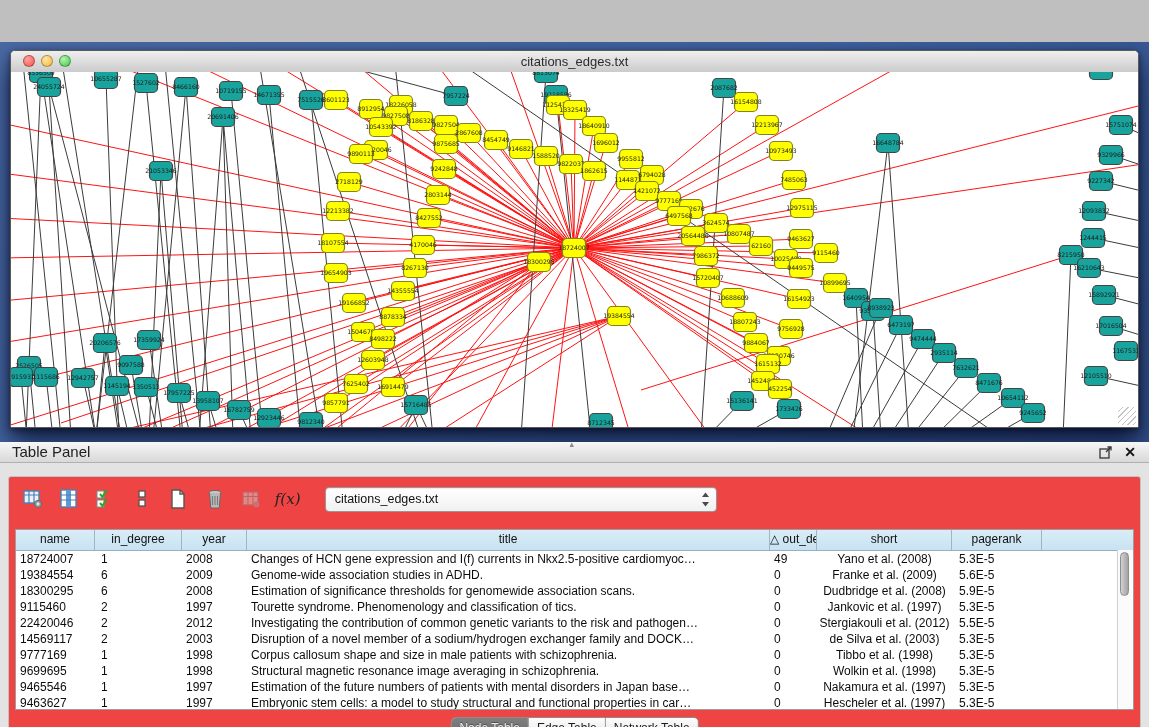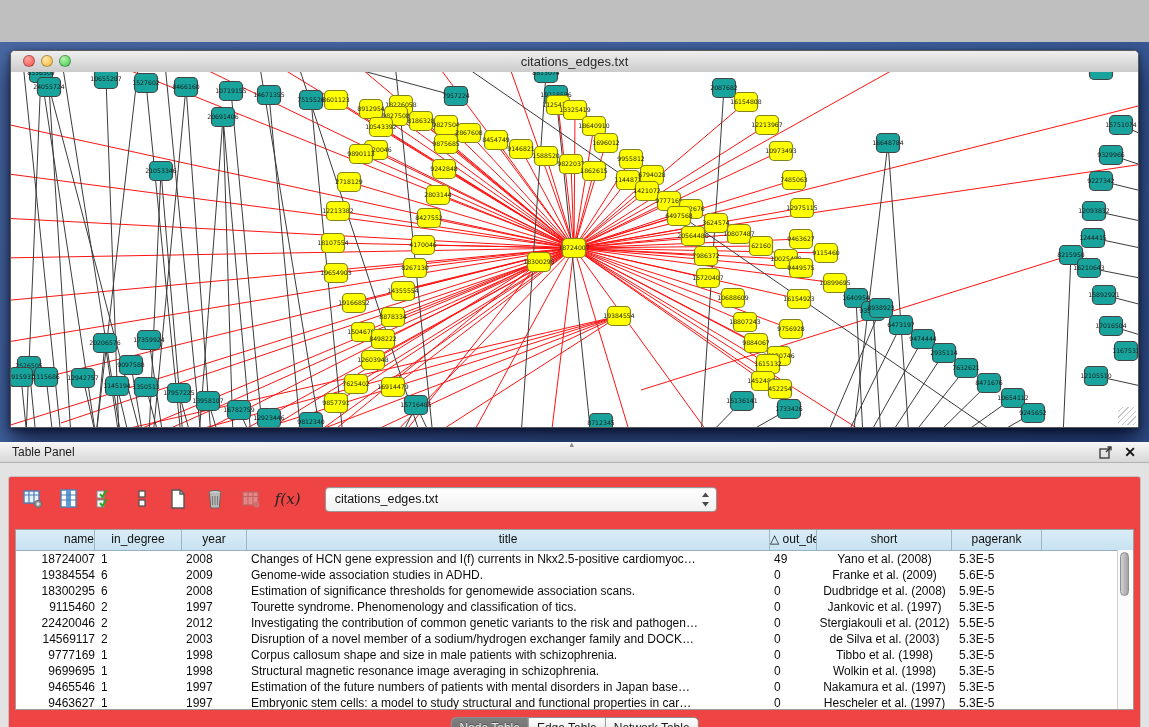--- a/index.html
+++ b/index.html
@@ -20,21 +20,21 @@
   .tl.green{left:48px;background:radial-gradient(circle at 35% 30%,#b7f4ae,#3cc849);}
   .wtitle{text-align:center;font-size:13px;line-height:21px;color:#2c2c2c;}
   .canvas{position:absolute;left:0px;top:21px;width:1127px;height:355px;display:block;background:#fff;}
   .grip{position:absolute;right:2px;bottom:2px;width:18px;height:18px;opacity:.8;
         background:repeating-linear-gradient(135deg,transparent 0 3px,#b5b5b5 3px 4px);}
   
   .panel{position:absolute;left:0;top:400px;width:1149px;height:300px;background:#e3e3e3;}
   .panel-header{position:absolute;left:0;top:0;width:100%;height:21px;
                 background:linear-gradient(#f7f7f7,#d8d8d8);border-bottom:1px solid #b0b0b0;box-sizing:border-box;}
   .splitter-grip{position:absolute;left:50%;top:-2px;margin-left:-5px;color:#8d8d8d;font-size:9px;line-height:9px;}
-  .panel-title{font-size:12px;color:#222;line-height:20px;margin-left:12px;display:inline-block;}
+  .panel-title{font-size:15px;color:#222;line-height:20px;margin-left:12px;display:inline-block;}
   .float-btn{position:absolute;right:36px;top:3px;width:14px;height:14px;}
   .close-btn{position:absolute;right:13px;top:1px;font-size:14px;font-weight:bold;color:#141414;line-height:19px;}
   .inner{position:absolute;left:8px;top:34px;width:1133px;height:259px;background:#ef4444;
          border:1px solid #c2c2c2;border-radius:3px;box-sizing:border-box;}
   .toolbar{position:absolute;left:10px;top:9px;height:30px;white-space:nowrap;}
   .icon-btn{display:inline-block;width:27px;height:26px;vertical-align:middle;margin-right:5px;text-align:center;}
   .icon-btn svg{display:block;margin:2px auto;}
   .fx{font-family:"DejaVu Serif",serif;font-style:italic;font-size:15px;color:#222;line-height:26px;}
   .combo{display:inline-block;position:relative;width:392px;height:25px;border:1px solid #989898;
          border-radius:4px;background:linear-gradient(#ffffff,#f1f1f1);vertical-align:middle;
@@ -43,21 +43,21 @@
   .stepper{position:absolute;right:3px;top:1px;width:15px;height:21px;}
   
   .tablewrap{position:absolute;left:6px;top:52px;width:1119px;height:181px;background:#fff;
              border:1px solid #9d9d9d;box-sizing:border-box;overflow:hidden;}
   .thead{display:flex;height:20px;background:linear-gradient(#d9ecf7,#c9e3f2);border-bottom:1px solid #93b1c2;}
   .th{font-size:12px;line-height:19px;text-align:center;color:#111;border-right:1px solid #9cb8c8;
       box-sizing:border-box;overflow:hidden;white-space:nowrap;flex:none;}
   .tr{display:flex;height:16px;background:#fff;}
   .td{font-size:12px;line-height:16px;white-space:nowrap;overflow:hidden;color:#0c0c0c;
       box-sizing:border-box;flex:none;}
-  .c0{width:79px;text-align:right;} .c1{width:87px;} .c2{width:65px;} .c3{width:523px;} .c4{width:47px;}
+  .c0{width:79px;} .c1{width:87px;} .c2{width:65px;} .c3{width:523px;} .c4{width:47px;}
   .c5{width:135px;} .c6{width:90px;} .c7{flex:1 1 auto !important;border-right:none !important;}
   .td.c0{padding-left:4px;} .td.c1{padding-left:6px;} .td.c2{padding-left:4px;}
   .td.c3{padding-left:4px;} .td.c4{padding-left:4px;} .td.c5{text-align:center;} .td.c6{padding-left:7px;}
   .vscroll{position:absolute;right:0;top:20px;width:15px;bottom:0;background:#fbfbfb;border-left:1px solid #d0d0d0;}
   .thumb{position:absolute;left:2px;top:2px;width:9px;height:44px;border-radius:6px;
          background:linear-gradient(90deg,#d2d2d2,#a2a2a2);border:1px solid #8e8e8e;box-sizing:border-box;}
   
   .tabbar{position:absolute;left:50%;transform:translateX(-50%);top:240px;height:21px;display:flex;
           border:1px solid #8d8d8d;border-radius:5px;overflow:hidden;
           background:linear-gradient(#fdfdfd,#e2e2e2);box-shadow:0 1px 0 rgba(255,255,255,.7);}

